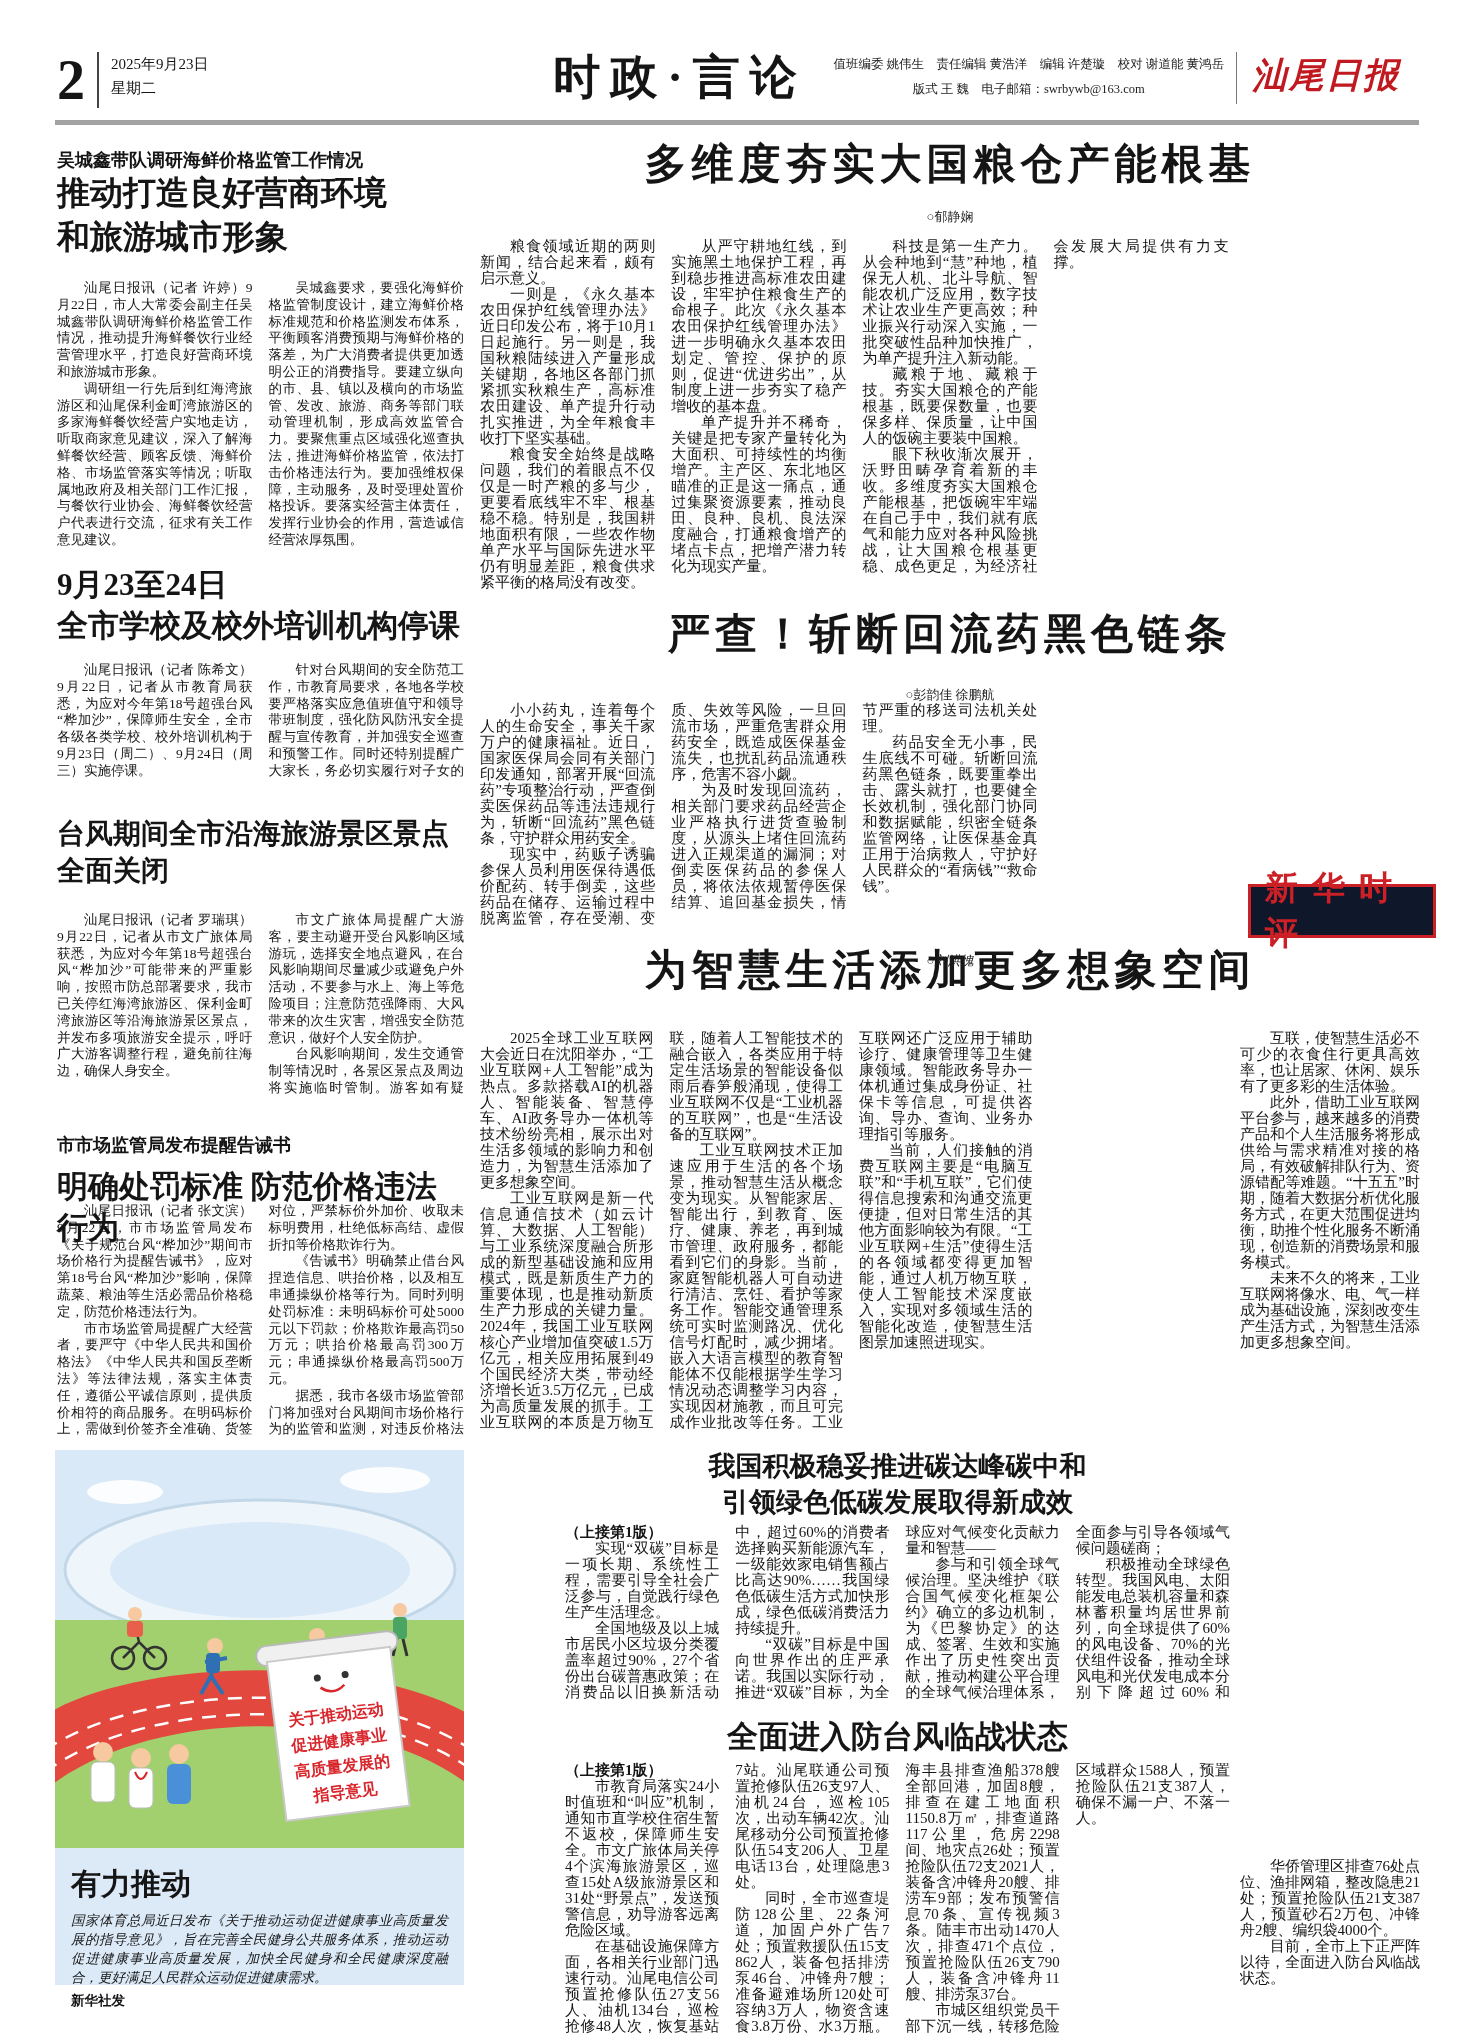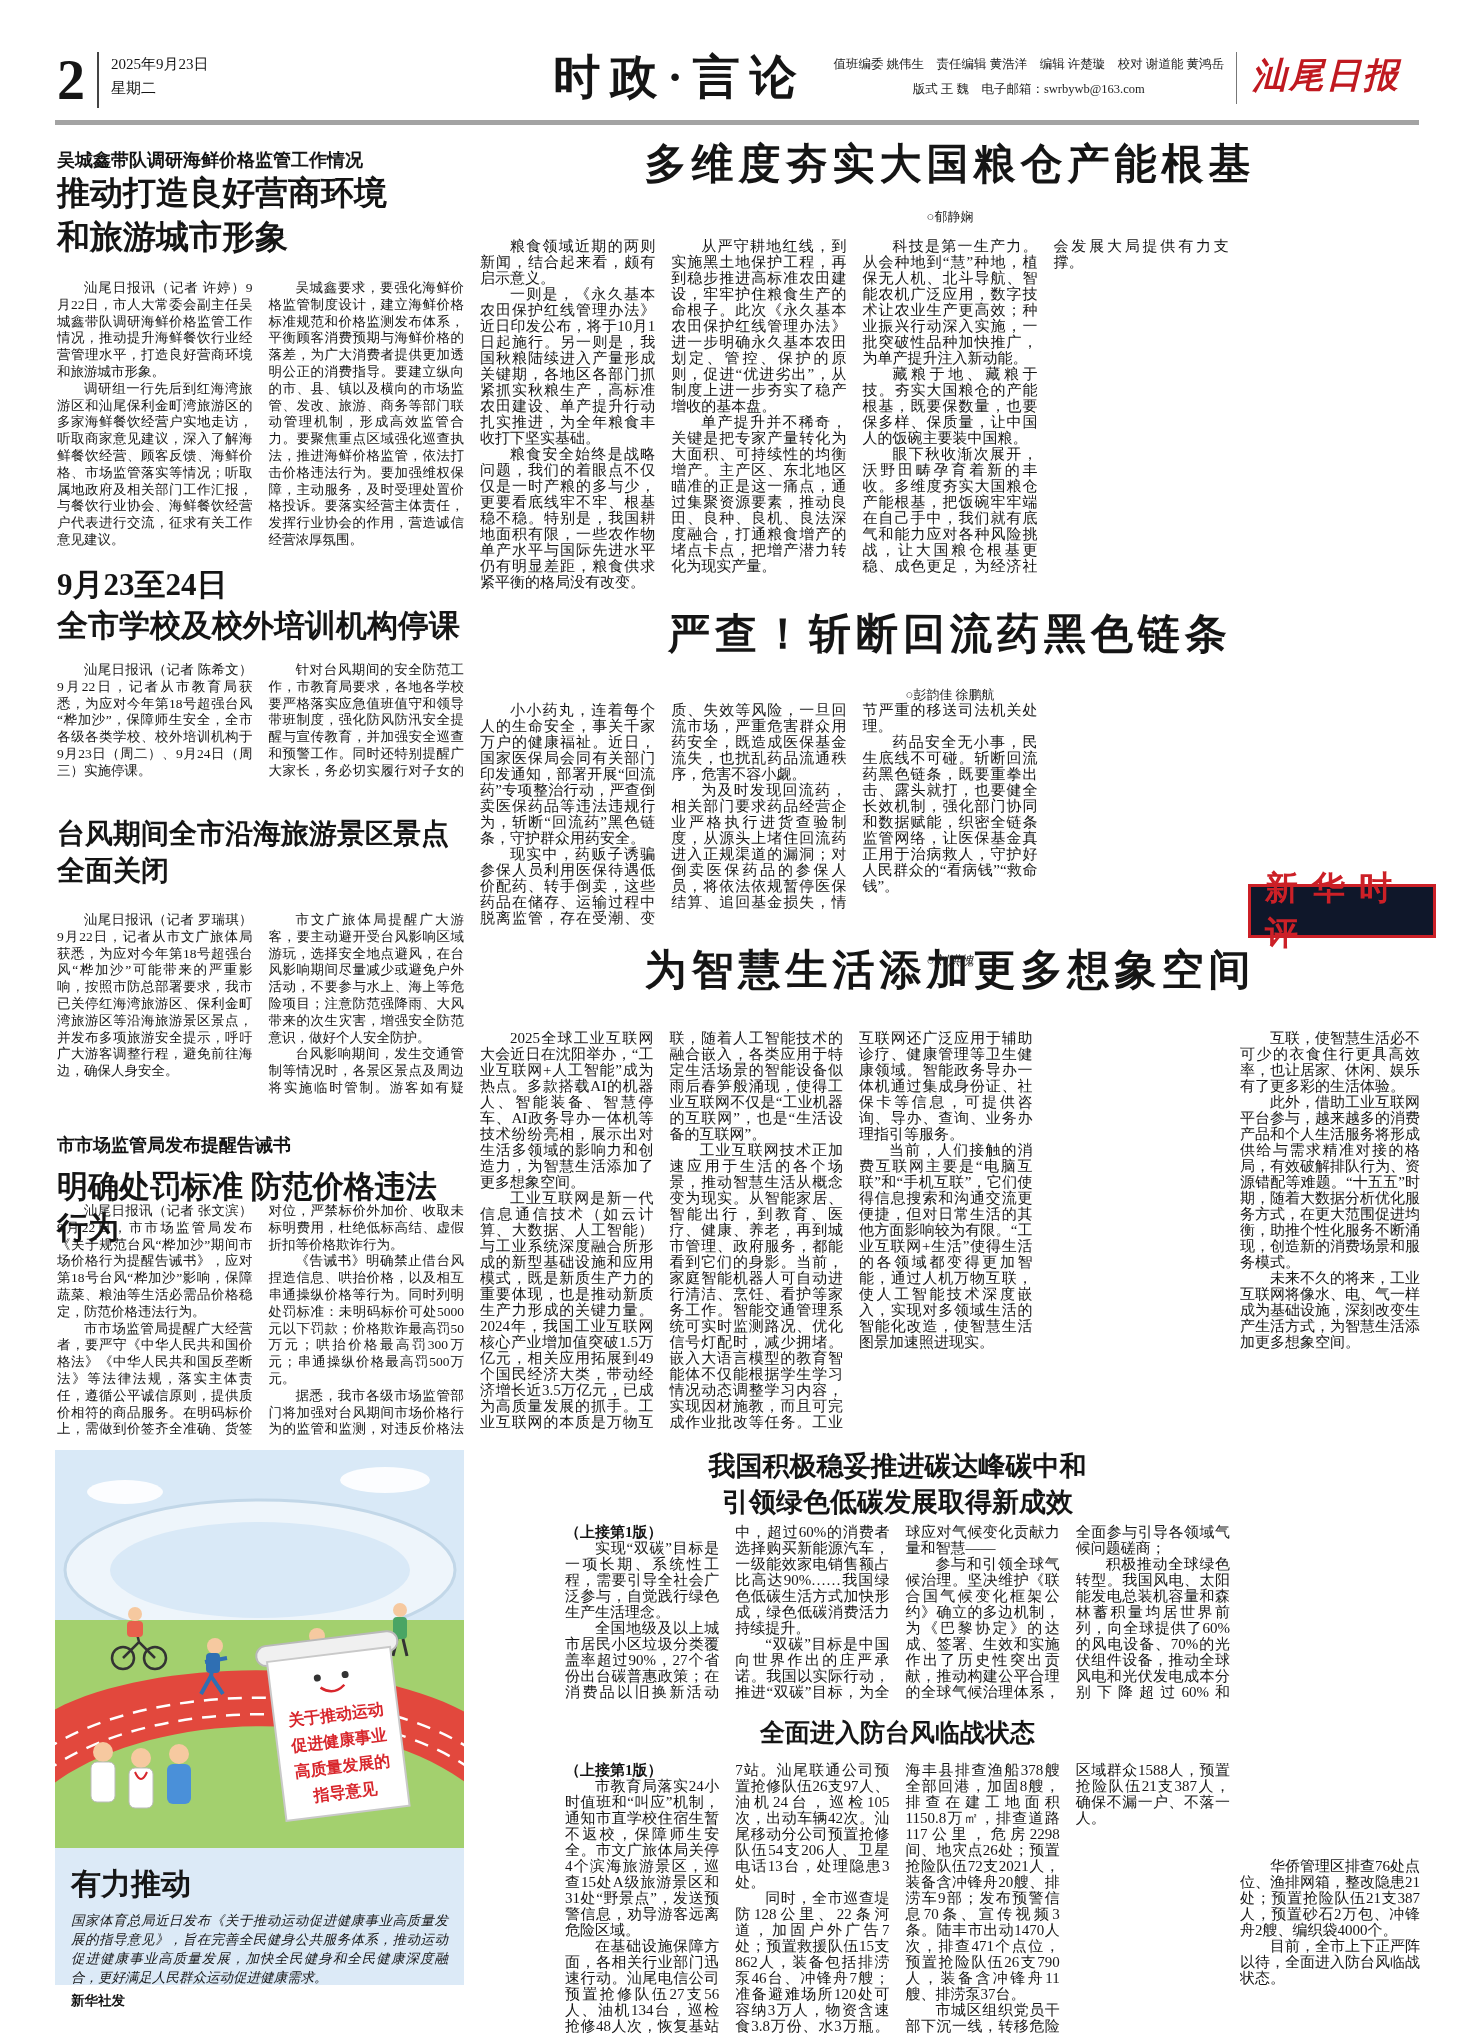--- a/index.html
+++ b/index.html
@@ -225,21 +225,21 @@
   </div>
   <div class="abs body-cols right-body cols4 continued" style="left:565px; top:1524px; width:665px; height:186px;">
       <p>（上接第1版）</p>
       <p>实现“双碳”目标是一项长期、系统性工程，需要引导全社会广泛参与，自觉践行绿色生产生活理念。</p>
       <p>全国地级及以上城市居民小区垃圾分类覆盖率超过90%，27个省份出台碳普惠政策；在消费品以旧换新活动中，超过60%的消费者选择购买新能源汽车，一级能效家电销售额占比高达90%……我国绿色低碳生活方式加快形成，绿色低碳消费活力持续提升。</p>
       <p>“双碳”目标是中国向世界作出的庄严承诺。我国以实际行动，推进“双碳”目标，为全球应对气候变化贡献力量和智慧——</p>
       <p>参与和引领全球气候治理。坚决维护《联合国气候变化框架公约》确立的多边机制，为《巴黎协定》的达成、签署、生效和实施作出了历史性突出贡献，推动构建公平合理的全球气候治理体系，全面参与引导各领域气候问题磋商；</p>
       <p>积极推动全球绿色转型。我国风电、太阳能发电总装机容量和森林蓄积量均居世界前列，向全球提供了60%的风电设备、70%的光伏组件设备，推动全球风电和光伏发电成本分别下降超过60%和80%，“十四五”期间出口风电和光伏产品累计为其他国家减少碳排放约41亿吨；</p>
     </div>
 
-  <div class="abs bottom-hl" style="left:565px; top:1716px; width:665px; font-size:25px;">全面进入防台风临战状态</div>
+  <div class="abs bottom-hl" style="left:565px; top:1716px; width:665px; font-size:31px;">全面进入防台风临战状态</div>
   <div class="abs body-cols right-body cols4 continued" style="left:565px; top:1762px; width:665px; height:278px;">
       <p>（上接第1版）</p>
       <p>市教育局落实24小时值班和“叫应”机制，通知市直学校住宿生暂不返校，保障师生安全。市文广旅体局关停4个滨海旅游景区，巡查15处A级旅游景区和31处“野景点”，发送预警信息，劝导游客远离危险区域。</p>
       <p>在基础设施保障方面，各相关行业部门迅速行动。汕尾电信公司预置抢修队伍27支56人、油机134台，巡检抢修48人次，恢复基站7站。汕尾联通公司预置抢修队伍26支97人、油机24台，巡检105次，出动车辆42次。汕尾移动分公司预置抢修队伍54支206人、卫星电话13台，处理隐患3处。</p>
       <p>同时，全市巡查堤防128公里、22条河道，加固户外广告7处；预置救援队伍15支862人，装备包括排涝泵46台、冲锋舟7艘；准备避难场所120处可容纳3万人，物资含速食3.8万份、水3万瓶。海丰县排查渔船378艘全部回港，加固8艘，排查在建工地面积1150.8万㎡，排查道路117公里，危房2298间、地灾点26处；预置抢险队伍72支2021人，装备含冲锋舟20艘、排涝车9部；发布预警信息70条、宣传视频3条。陆丰市出动1470人次，排查471个点位，预置抢险队伍26支790人，装备含冲锋舟11艘、排涝泵37台。</p>
       <p>市城区组织党员干部下沉一线，转移危险区域群众1588人，预置抢险队伍21支387人，确保不漏一户、不落一人。</p>
     </div>
   <div class="abs body-cols right-body single-col" style="left:1240px; top:1858px; width:180px; height:182px;">
       <p>华侨管理区排查76处点位、渔排网箱，整改隐患21处；预置抢险队伍21支387人，预置砂石2万包、冲锋舟2艘、编织袋4000个。</p>
       <p>目前，全市上下正严阵以待，全面进入防台风临战状态。</p>

